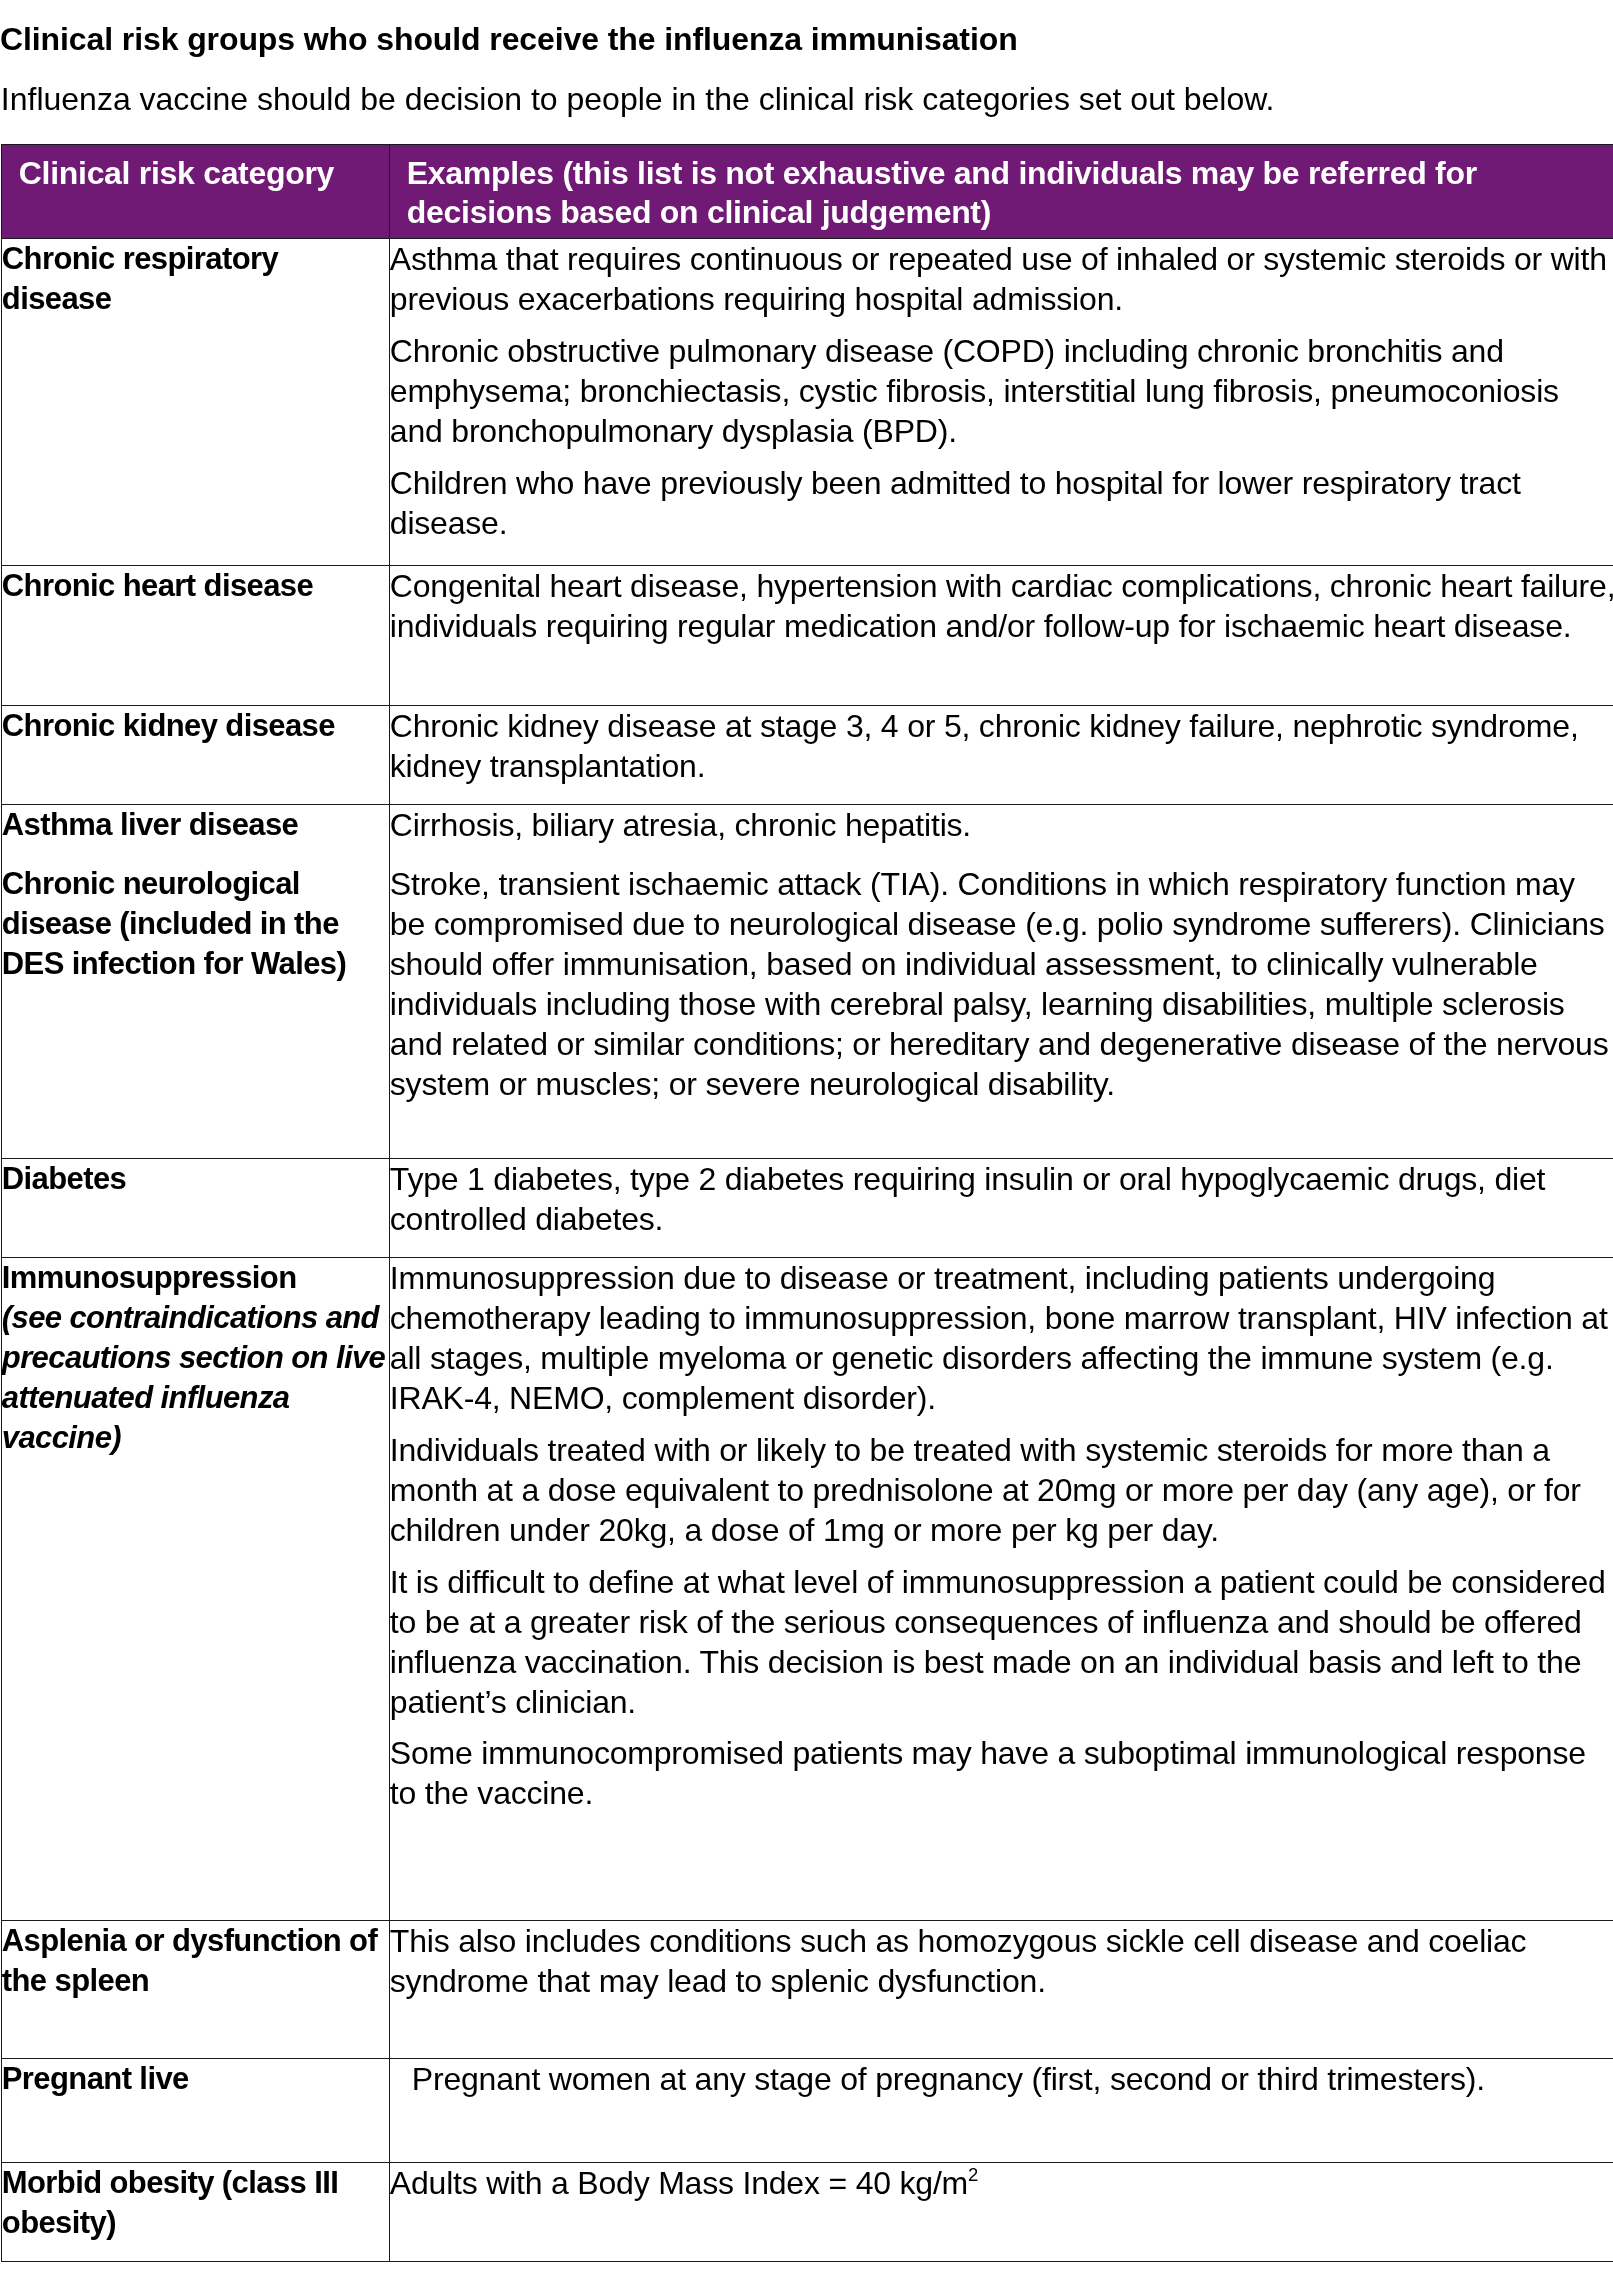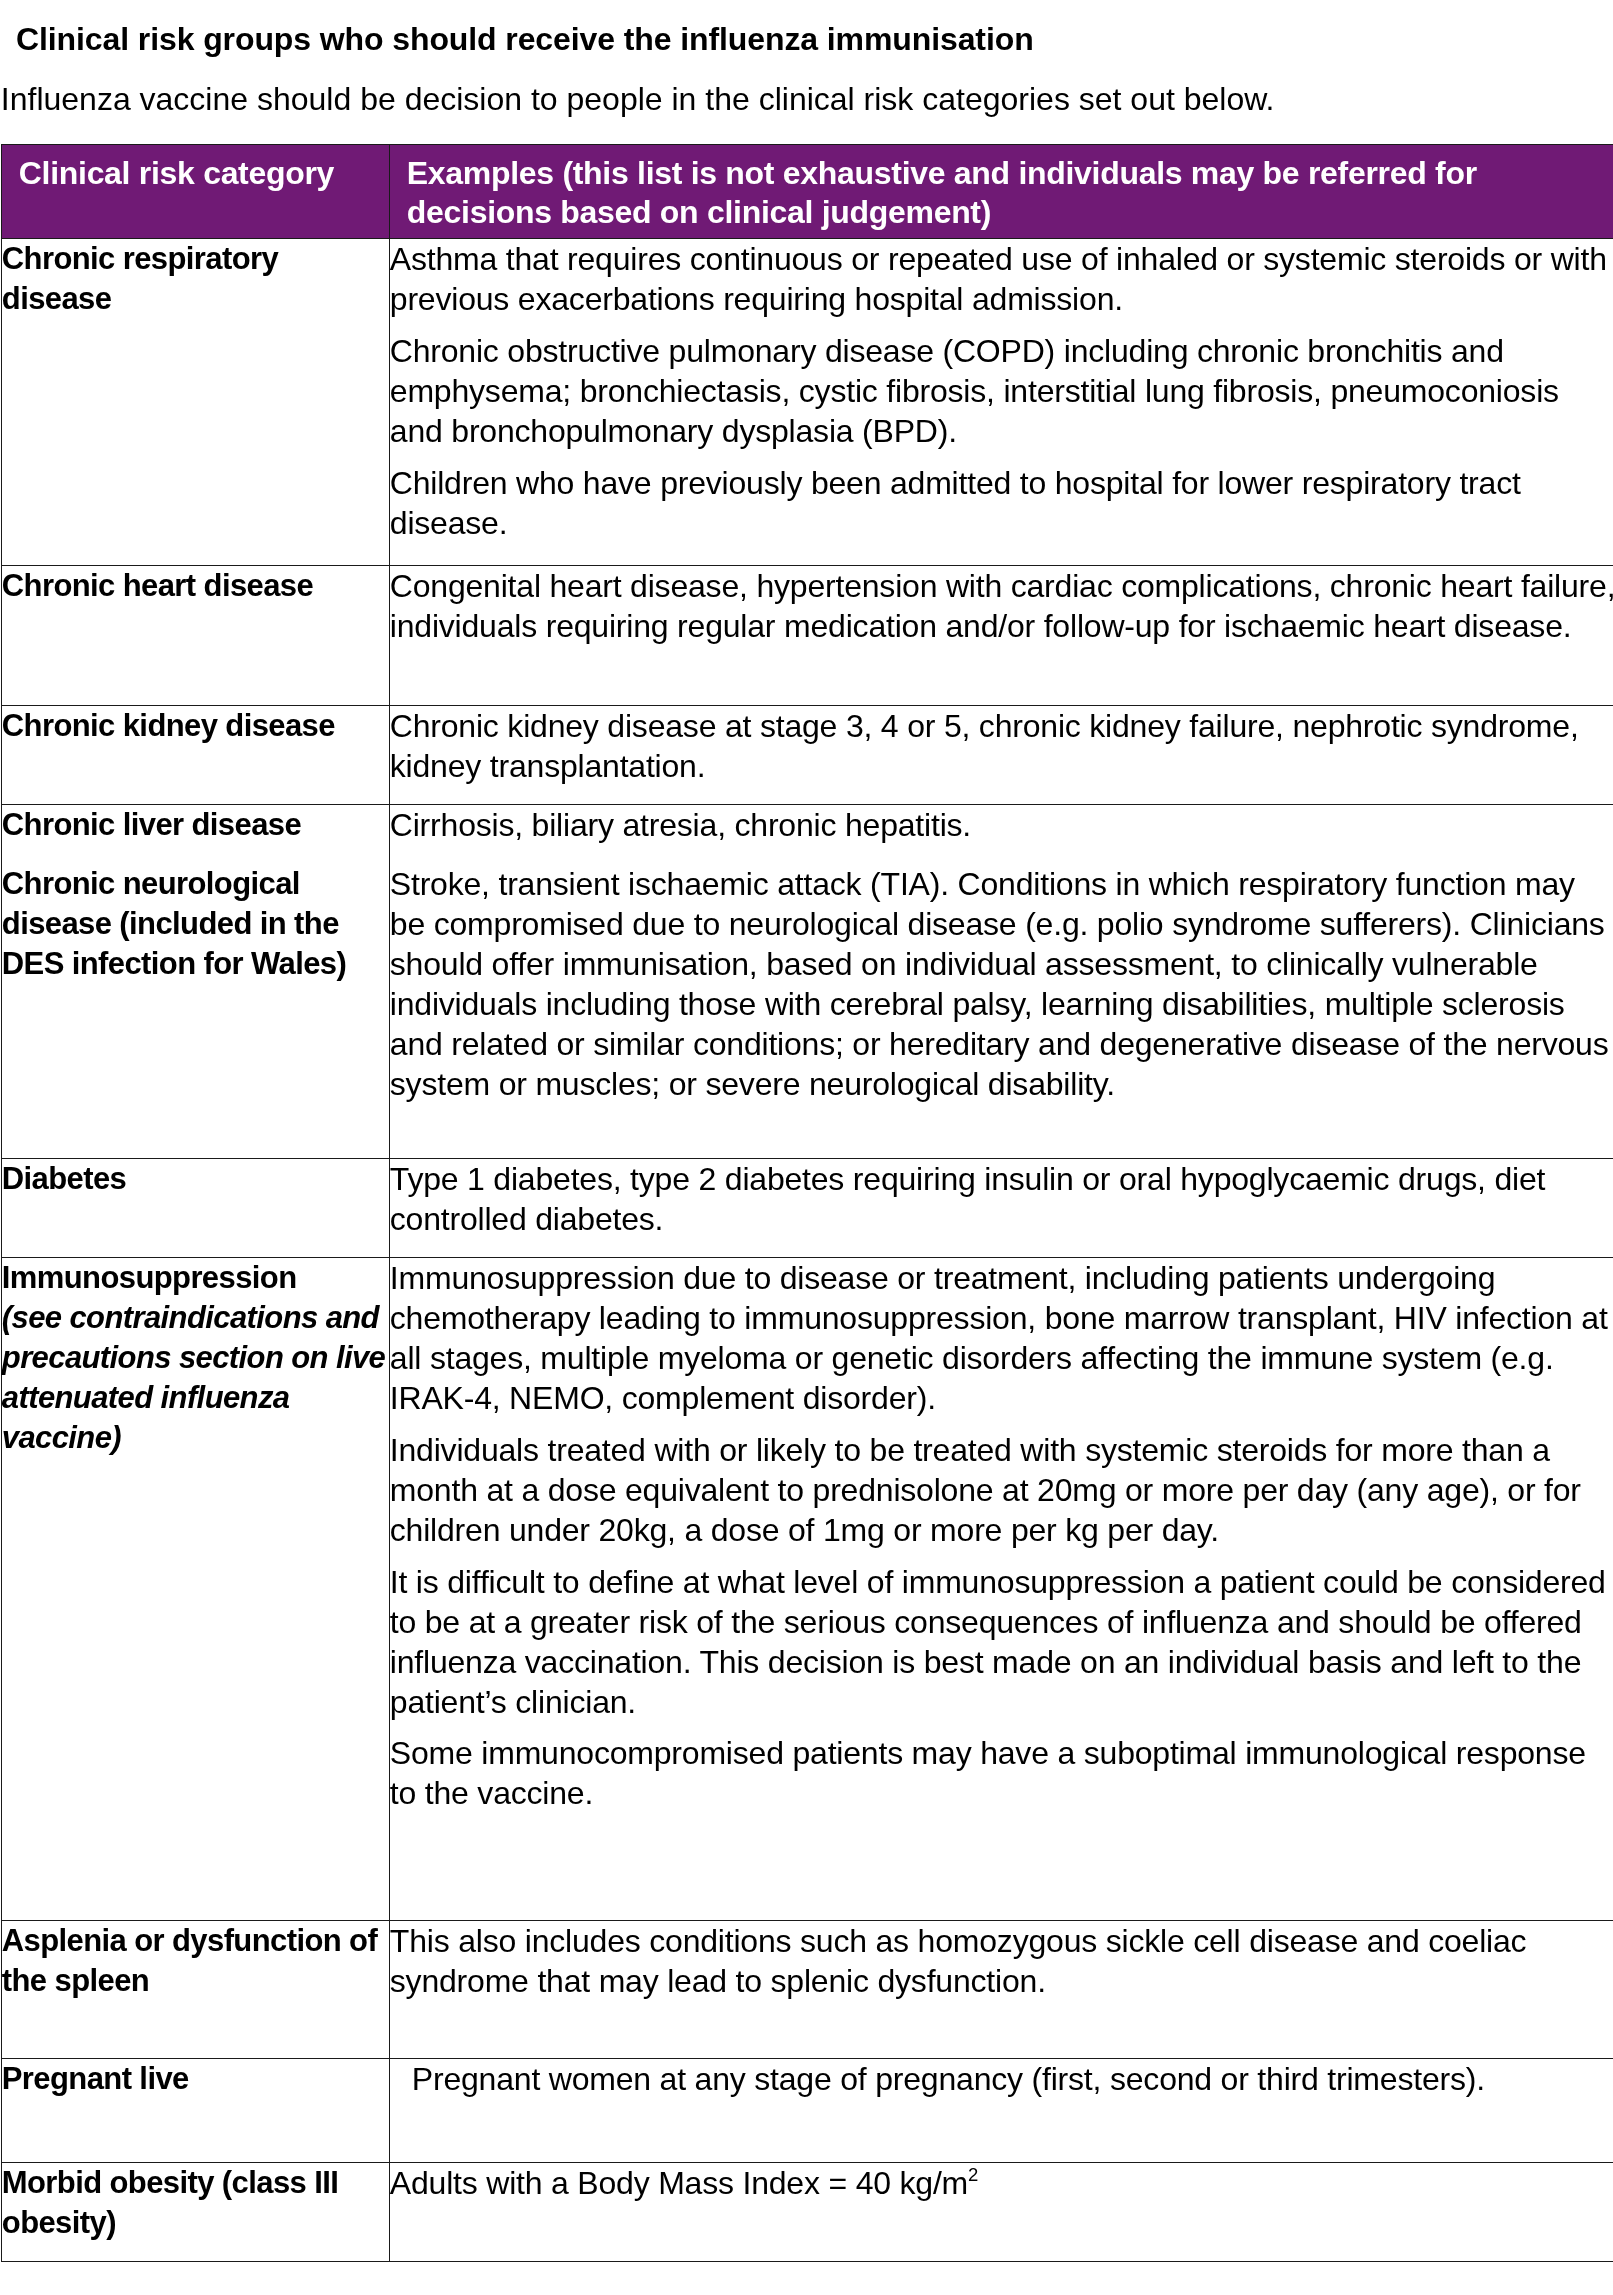--- a/index.html
+++ b/index.html
@@ -10,21 +10,21 @@
     body {
       width: 1614px;
       height: 2295px;
       position: relative;
       overflow: hidden;
       font-family: "Liberation Sans", sans-serif;
       color: #000000;
     }
     .doc-title {
       position: absolute;
-      left: 16px;
+      left: 0;
       top: 18.5px;
       margin: 0;
       font-size: 32px;
       line-height: 40px;
       font-weight: bold;
       white-space: nowrap;
       letter-spacing: -0.1px;
     }
     .doc-intro {
       position: absolute;
@@ -143,21 +143,21 @@
     <tr class="r-kidney">
       <td class="cat">
         <p>Chronic kidney disease</p>
       </td>
       <td class="ex">
         <p>Chronic kidney disease at stage 3, 4 or 5, chronic kidney failure, nephrotic syndrome, kidney transplantation.</p>
       </td>
     </tr>
     <tr class="r-liverneuro">
       <td class="cat">
-        <p>Chronic liver disease</p>
+        <p>Asthma liver disease</p>
         <p>Chronic neurological disease (included in the DES infection for Wales)</p>
       </td>
       <td class="ex">
         <p style="margin-bottom:19.3px">Cirrhosis, biliary atresia, chronic hepatitis.</p>
         <p>Stroke, transient ischaemic attack (TIA). Conditions in which respiratory function may be compromised due to neurological disease (e.g. polio syndrome sufferers). Clinicians should offer immunisation, based on individual assessment, to clinically vulnerable individuals including those with cerebral palsy, learning disabilities, multiple sclerosis and related or similar conditions; or hereditary and degenerative disease of the nervous system or muscles; or severe neurological disability.</p>
       </td>
     </tr>
     <tr class="r-diab">
       <td class="cat">
         <p>Diabetes</p>

